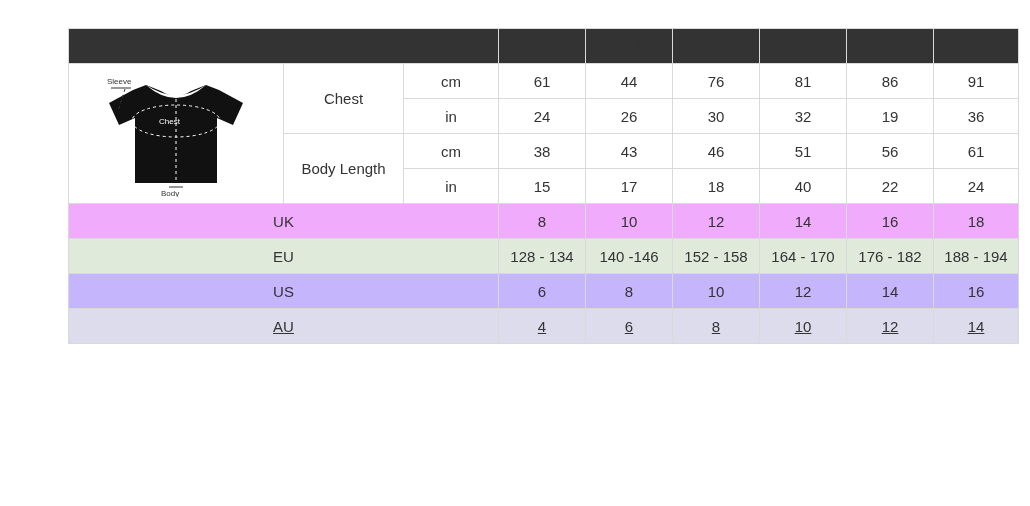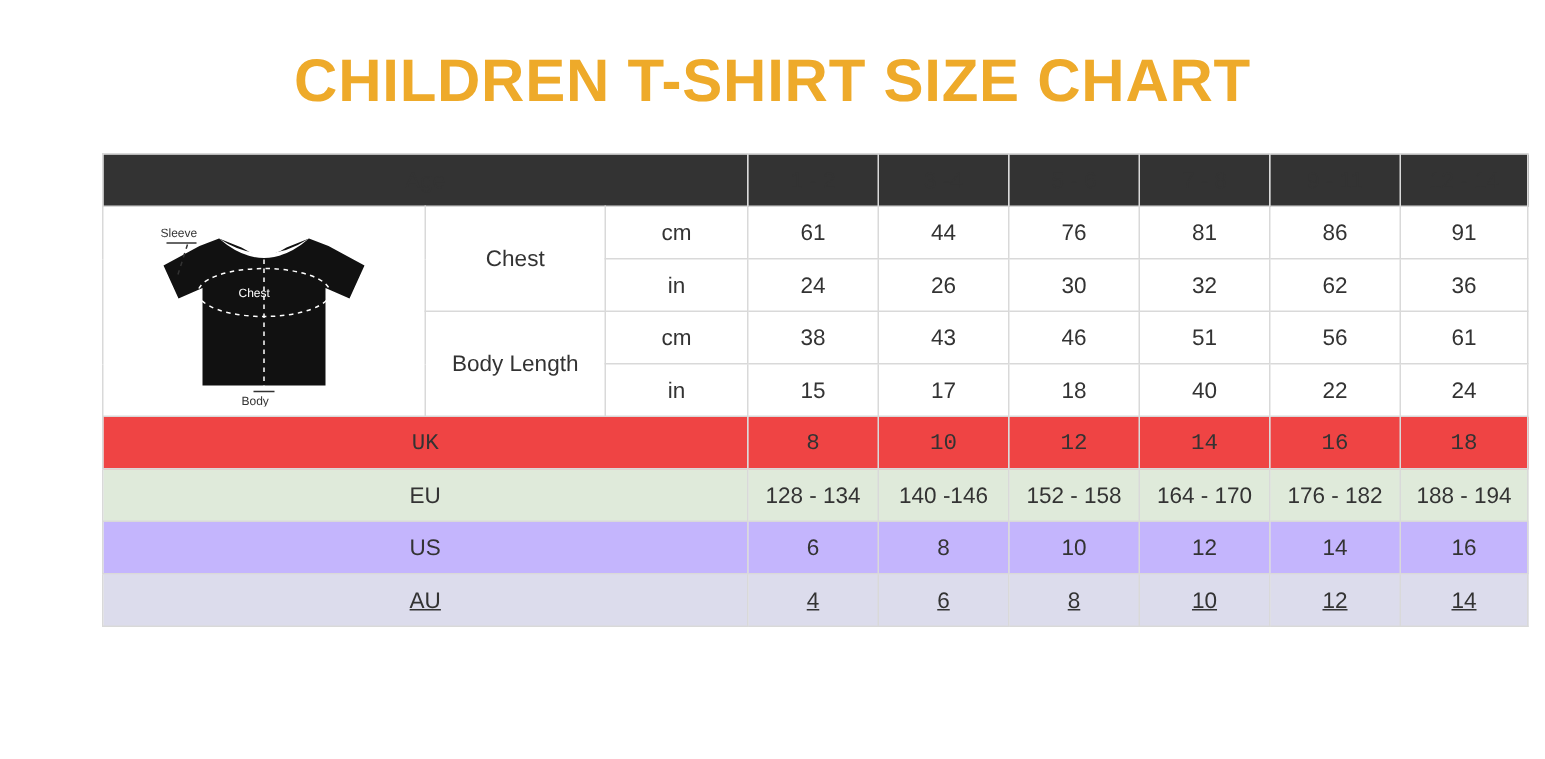--- a/index.html
+++ b/index.html
@@ -65,40 +65,39 @@
   .label-cell {
     width: 120px;
     font-size: 16px;
     color: #333;
   }
   .unit-cell {
     width: 95px;
     font-size: 15px;
     color: #333;
   }
-  .row-uk td { background: #ef4444; height: 47px; font-size: 16px; font-family: Liberation Mono, monospace; }
+  .row-uk td { background: #f0abfc; height: 47px; font-size: 16px; }
   .row-eu td { background: #dfeada; height: 47px; font-size: 16px; }
   .row-us td { background: #c4b5fd; height: 47px; font-size: 16px; }
   .row-au td { background: #dcdcec; height: 47px; font-size: 16px; text-decoration: underline; }
   .region-label {
     font-size: 17px;
     color: #333;
   }
   .shirt-svg {
     display: block;
     margin: 0 auto;
   }
   .measure-row td { height: 34px; }
 </style>
 </head>
 <body>
 
 <div class="page">
 
-  <div class="title">CHILDREN T-SHIRT SIZE CHART</div>
 
   <div class="table-wrap">
     <table class="size-chart">
       <colgroup>
         <col style="width:215px">
         <col style="width:120px">
         <col style="width:95px">
         <col style="width:87px">
         <col style="width:87px">
         <col style="width:87px">
@@ -147,21 +146,21 @@
         <td>86</td>
         <td>91</td>
       </tr>
 
       <tr class="measure-row">
         <td class="unit-cell">in</td>
         <td>24</td>
         <td>26</td>
         <td>30</td>
         <td>32</td>
-        <td>62</td>
+        <td>19</td>
         <td>36</td>
       </tr>
 
       <tr class="measure-row">
         <td class="label-cell" rowspan="2">Body Length</td>
         <td class="unit-cell">cm</td>
         <td>38</td>
         <td>43</td>
         <td>46</td>
         <td>51</td>

